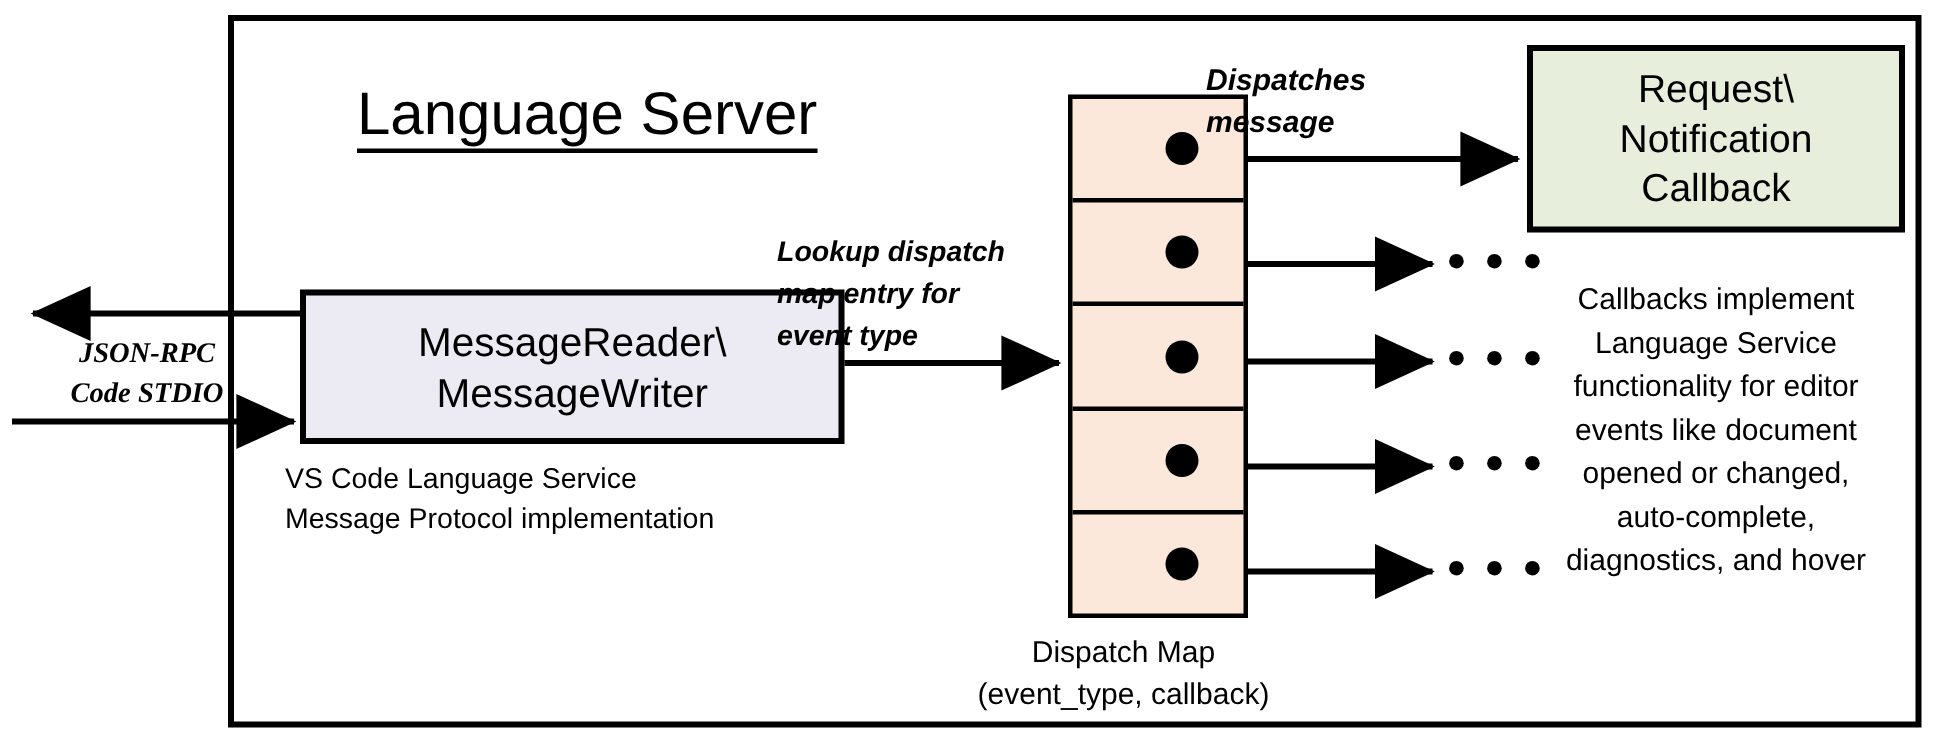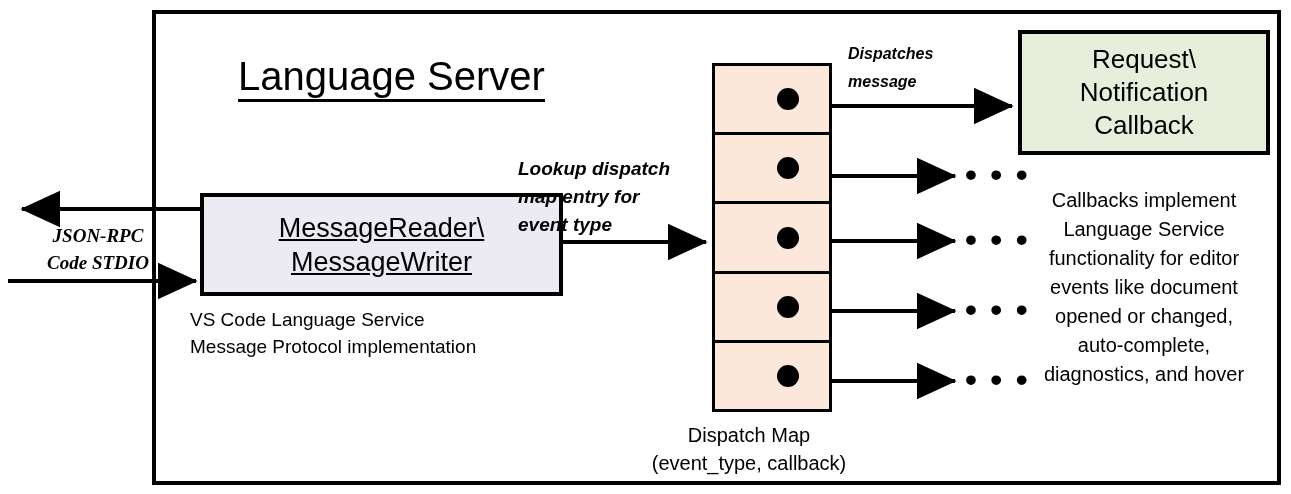--- a/index.html
+++ b/index.html
@@ -29,42 +29,42 @@
     border-bottom:3px solid #000;
     padding-bottom:1px;
   }
   
   #mrw-box{
     left:200px;top:193px;width:363px;height:103px;
     background:#eceaf2;
     border:4px solid #000;
     box-sizing:border-box;
     display:flex;align-items:center;justify-content:center;
-    font-size:27px;line-height:34px;text-align:center;text-decoration:underline;
+    font-size:27px;line-height:34px;text-align:center;
   }
   #mrw-caption{
     left:190px;top:306px;width:340px;
     font-size:19px;line-height:27px;text-align:left;
   }
   
   #jsonrpc-label{
     left:28px;top:222px;width:140px;
     font-size:19px;line-height:27px;text-align:center;
     font-style:italic;font-weight:bold;font-family:Liberation Serif, serif;
   }
   
   #lookup-label{
     left:518px;top:155px;width:185px;
     font-size:19px;line-height:28px;text-align:left;
     font-style:italic;font-weight:bold;
   }
   
   #dispatch-label{
-    left:848px;top:40px;width:176px;
-    font-size:16px;line-height:28px;text-align:left;
+    left:804px;top:40px;width:176px;
+    font-size:20px;line-height:28px;text-align:left;
     font-style:italic;font-weight:bold;
   }
   
   #dispatch-map{
     left:712px;top:63px;width:120px;height:349px;
     border:3px solid #000;
     box-sizing:border-box;
     background:#fce8da;
     display:flex;flex-direction:column;
   }

